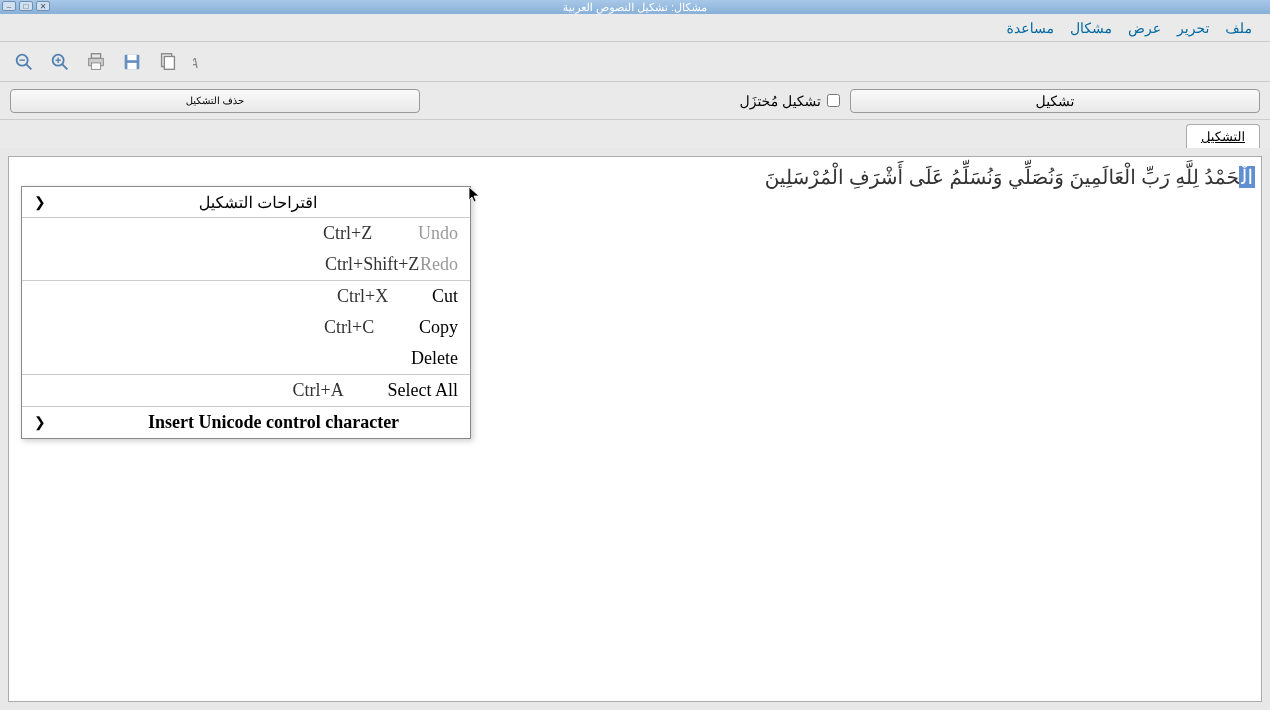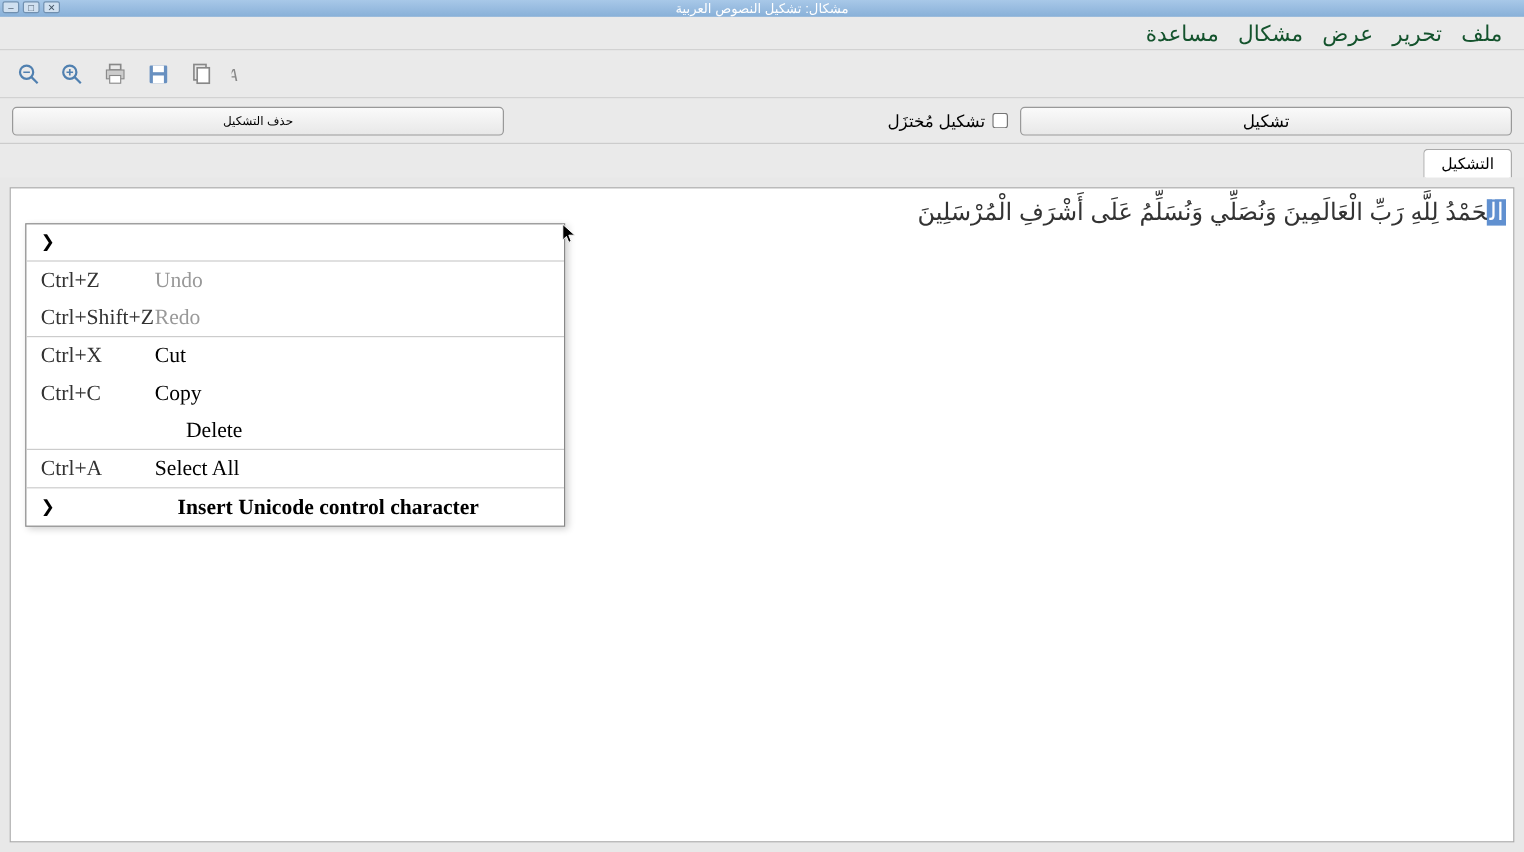--- a/index.html
+++ b/index.html
@@ -4,42 +4,42 @@
 <style>
 * { margin: 0; padding: 0; box-sizing: border-box; }
 body { font-family: sans-serif; background: #e8e8e8; width: 1270px; height: 710px; overflow: hidden; position: relative; }
 
 .titlebar { height: 14px; background: linear-gradient(#a8c8e8, #88b0d8); display: flex; align-items: center; position: relative; }
 .titlebar-text { position: absolute; left: 50%; transform: translateX(-50%); color: #fff; font-size: 11px; direction: rtl; }
 .win-controls { position: absolute; left: 2px; top: 1px; display: flex; gap: 3px; }
 .win-btn { width: 14px; height: 10px; background: #d0e0f0; border: 1px solid #7090b0; border-radius: 2px; display: flex; align-items: center; justify-content: center; font-size: 8px; color: #456; cursor: pointer; }
 
 .menubar { height: 28px; background: #eaeaea; border-bottom: 1px solid #ccc; display: flex; align-items: center; padding: 0 10px; direction: rtl; }
-.menu-item { padding: 4px 8px; font-size: 18px; color: #14532d; cursor: pointer; }
+.menu-item { padding: 4px 8px; font-size: 14px; color: #0369a1; cursor: pointer; }
 
 .toolbar { height: 40px; background: #eaeaea; border-bottom: 1px solid #ccc; display: flex; align-items: center; justify-content: flex-end; padding: 0 10px; gap: 8px; direction: rtl; }
 .tool-icon { width: 28px; height: 28px; display: flex; align-items: center; justify-content: center; cursor: pointer; }
 .tool-icon svg { width: 22px; height: 22px; }
 
 .button-row { height: 38px; background: #eaeaea; border-bottom: 1px solid #ccc; display: flex; align-items: center; padding: 0 10px; gap: 10px; direction: rtl; }
 .main-btn { flex: 0 0 410px; height: 24px; background: linear-gradient(#fafafa, #e8e8e8); border: 1px solid #999; border-radius: 4px; font-size: 14px; cursor: pointer; display: flex; align-items: center; justify-content: center; }
 .checkbox-wrap { display: flex; align-items: center; gap: 6px; font-size: 14px; }
 .spacer { flex: 1; }
 .delete-btn { flex: 0 0 410px; height: 24px; background: linear-gradient(#fafafa, #e8e8e8); border: 1px solid #999; border-radius: 4px; font-size: 10px; cursor: pointer; display: flex; align-items: center; justify-content: center; }
 
-.tab-row { height: 28px; background: #eaeaea; display: flex; align-items: flex-end; padding: 0 10px; direction: rtl; }
+.tab-row { height: 28px; background: #eaeaea; display: flex; align-items: flex-end; padding: 0 10px; direction: rtl; text-decoration: underline; }
 .tab { padding: 4px 14px; background: #fff; border: 1px solid #aaa; border-bottom: none; border-radius: 4px 4px 0 0; font-size: 13px; cursor: pointer; }
 
 .content-wrap { padding: 8px; height: calc(100% - 148px); }
 .text-area { width: 100%; height: 100%; background: #fff; border: 1px solid #aaa; padding: 6px; direction: rtl; font-size: 18px; position: relative; overflow: hidden; }
 .text-line { color: #333; font-size: 20px; line-height: 1.4; }
 .selected-text { background: #6090d0; color: #fff; padding: 0 2px; }
 
 .context-menu { position: absolute; top: 186px; left: 21px; width: 450px; background: #fff; border: 1px solid #888; box-shadow: 2px 2px 6px rgba(0,0,0,0.2); direction: ltr; font-family: Georgia, serif; }
-.ctx-item { padding: 5px 12px; font-size: 18px; display: flex; align-items: center; cursor: pointer; min-height: 30px; border-bottom: none; }
+.ctx-item { padding: 5px 12px; font-size: 18px; display: flex; align-items: center; cursor: pointer; min-height: 30px; border-bottom: none; justify-content: flex-end; }
 .ctx-item.has-submenu { justify-content: flex-start; }
 .ctx-label { flex: 1; text-align: left; padding-left: 50px; }
 .ctx-shortcut { color: #333; text-align: left; min-width: 95px; }
 .ctx-item.disabled { color: #999; }
 .ctx-sep { height: 1px; background: #ccc; margin: 0; }
 .ctx-arrow { width: 16px; font-size: 14px; margin-right: 8px; }
 .ctx-arabic { direction: rtl; font-family: sans-serif; font-size: 16px; }
 
 .cursor-pointer { position: absolute; top: 186px; left: 468px; width: 14px; height: 18px; z-index: 100; }
 </style>
@@ -124,20 +124,21 @@
   <div class="text-area">
     <div class="text-line">
       <span class="selected-text">الْ</span><span>حَمْدُ لِلَّهِ رَبِّ الْعَالَمِينَ وَنُصَلِّي وَنُسَلِّمُ عَلَى أَشْرَفِ الْمُرْسَلِينَ</span>
     </div>
   </div>
 </div>
 
 <div class="context-menu">
   <div class="ctx-item has-submenu">
     <span class="ctx-arrow">❯</span>
+    <span class="ctx-label ctx-arabic" style="text-align:center; padding-left:0;">اقتراحات التشكيل</span>
   </div>
   <div class="ctx-sep"></div>
   <div class="ctx-item disabled">
     <span class="ctx-shortcut">Ctrl+Z</span>
       <span>Undo</span>
   </div>
   <div class="ctx-item disabled">
     <span class="ctx-shortcut">Ctrl+Shift+Z</span>
       <span>Redo</span>
   </div>

